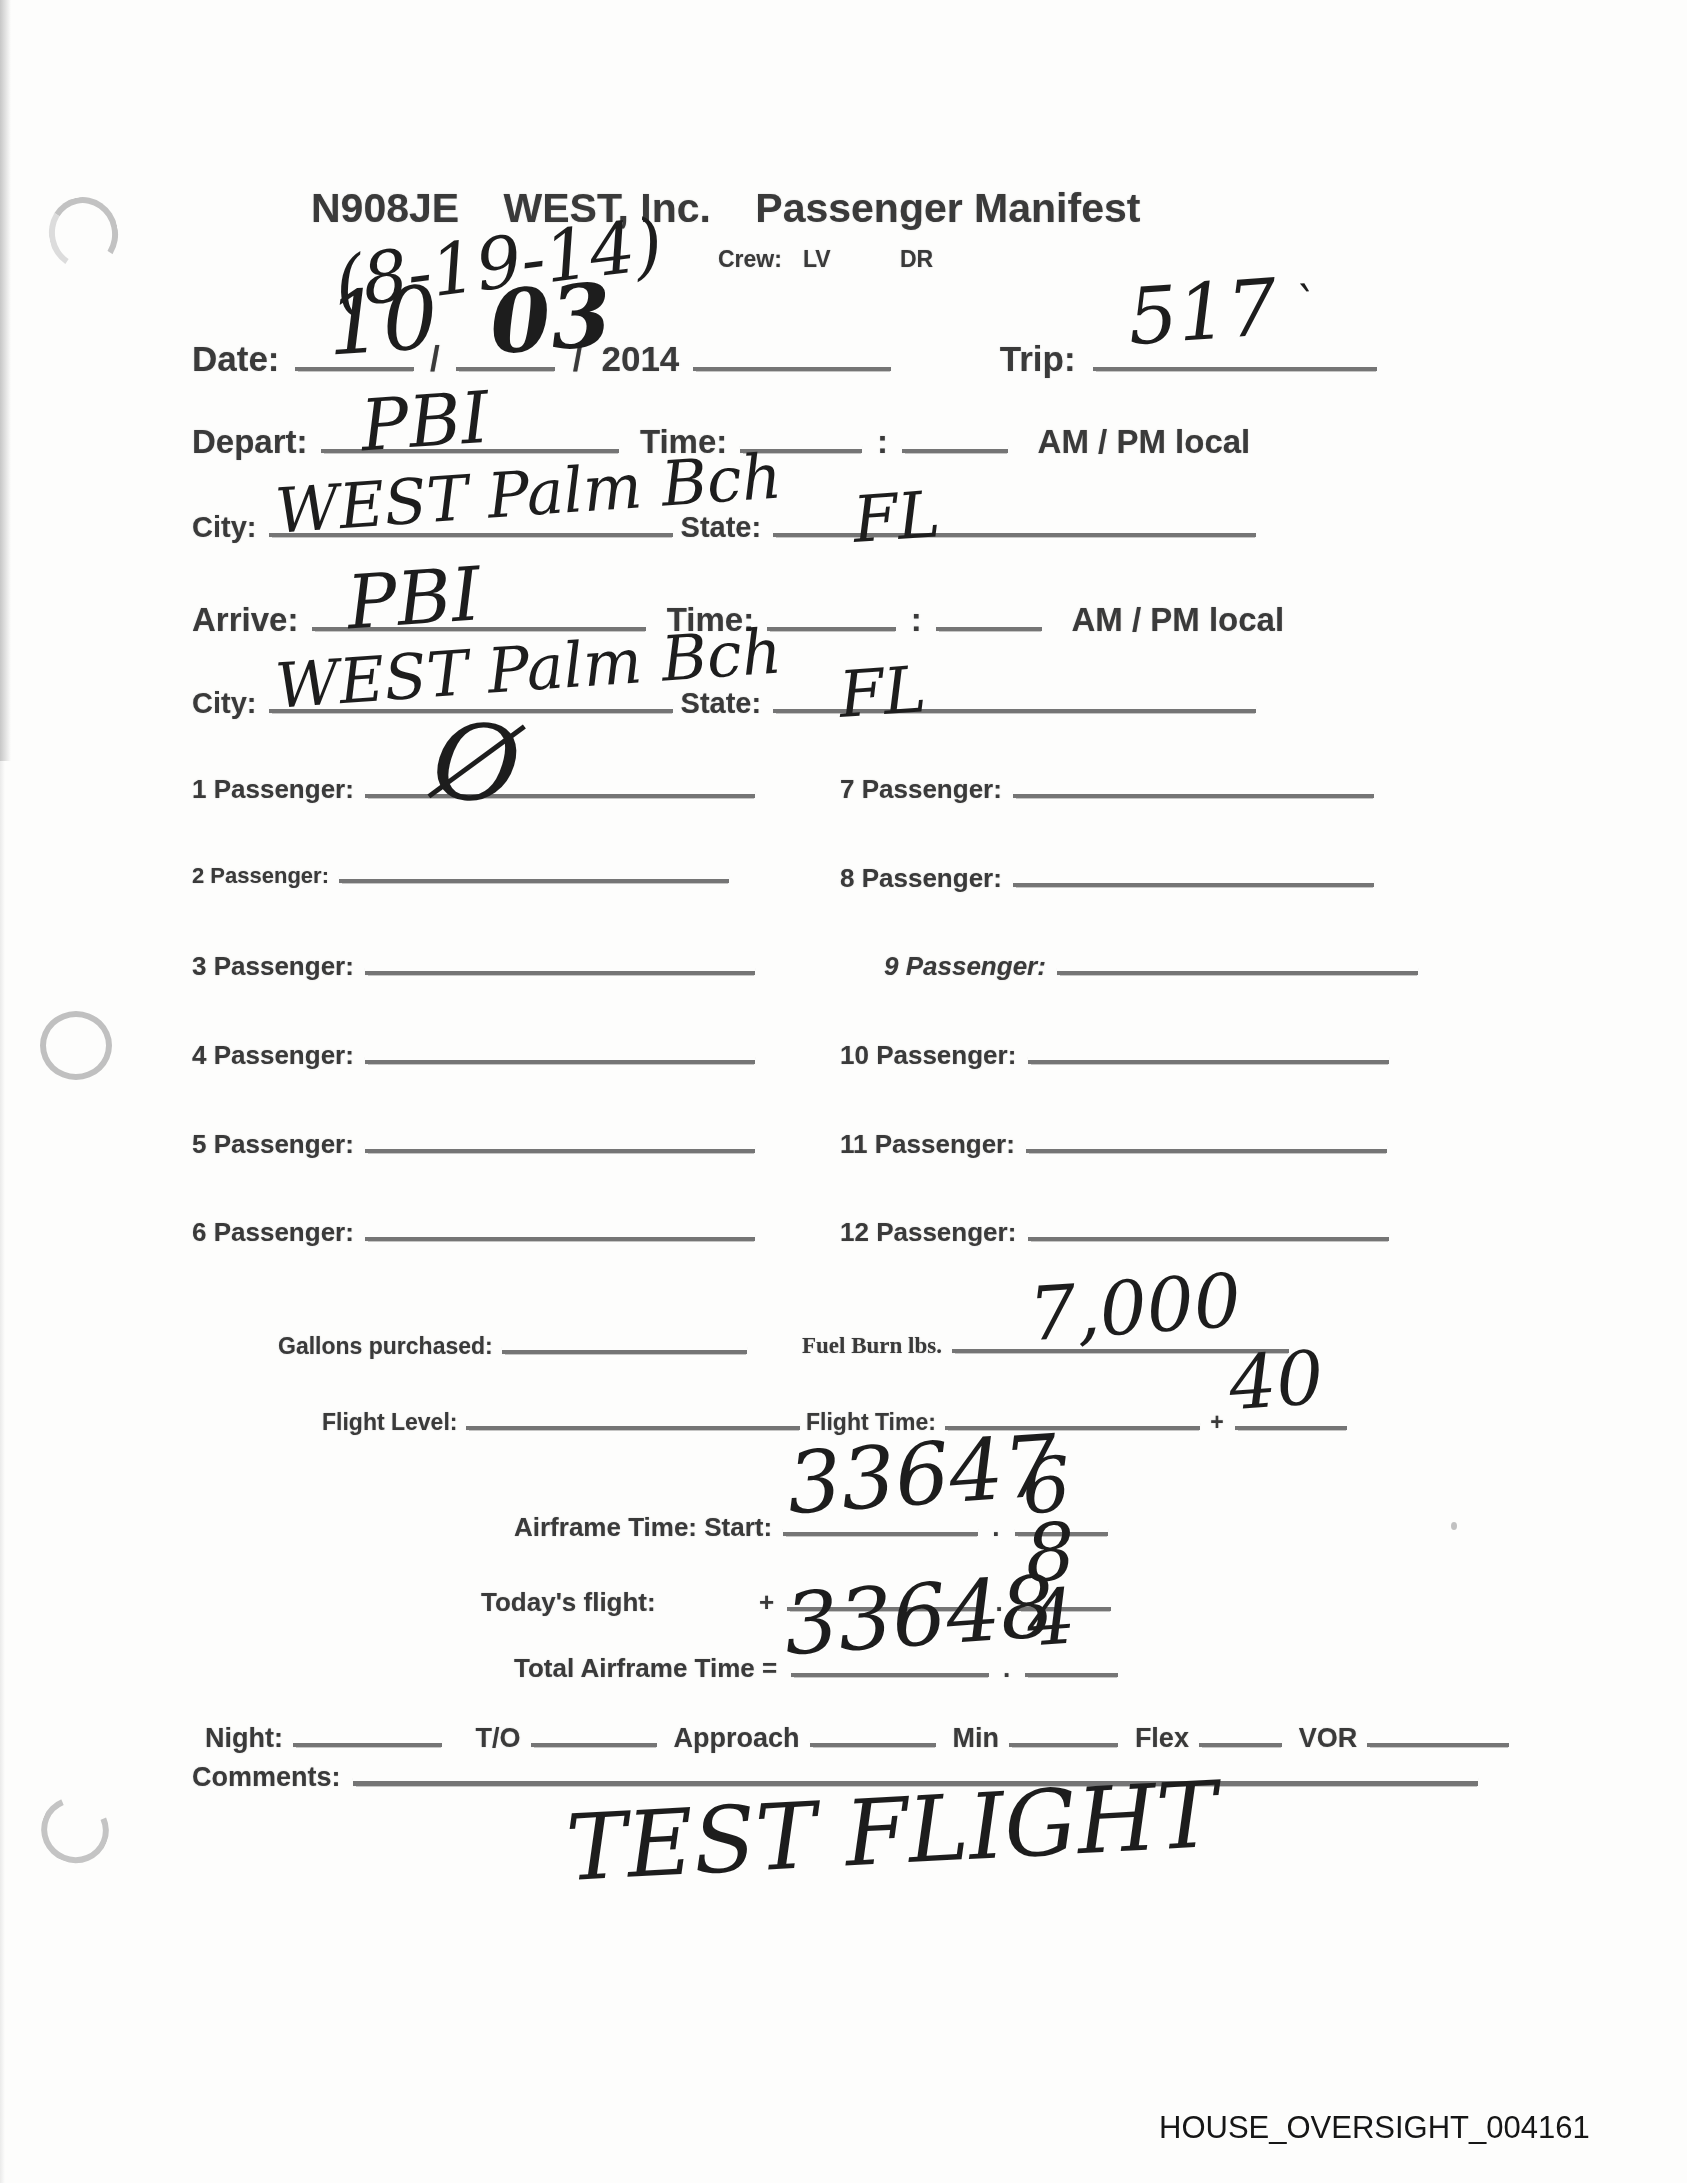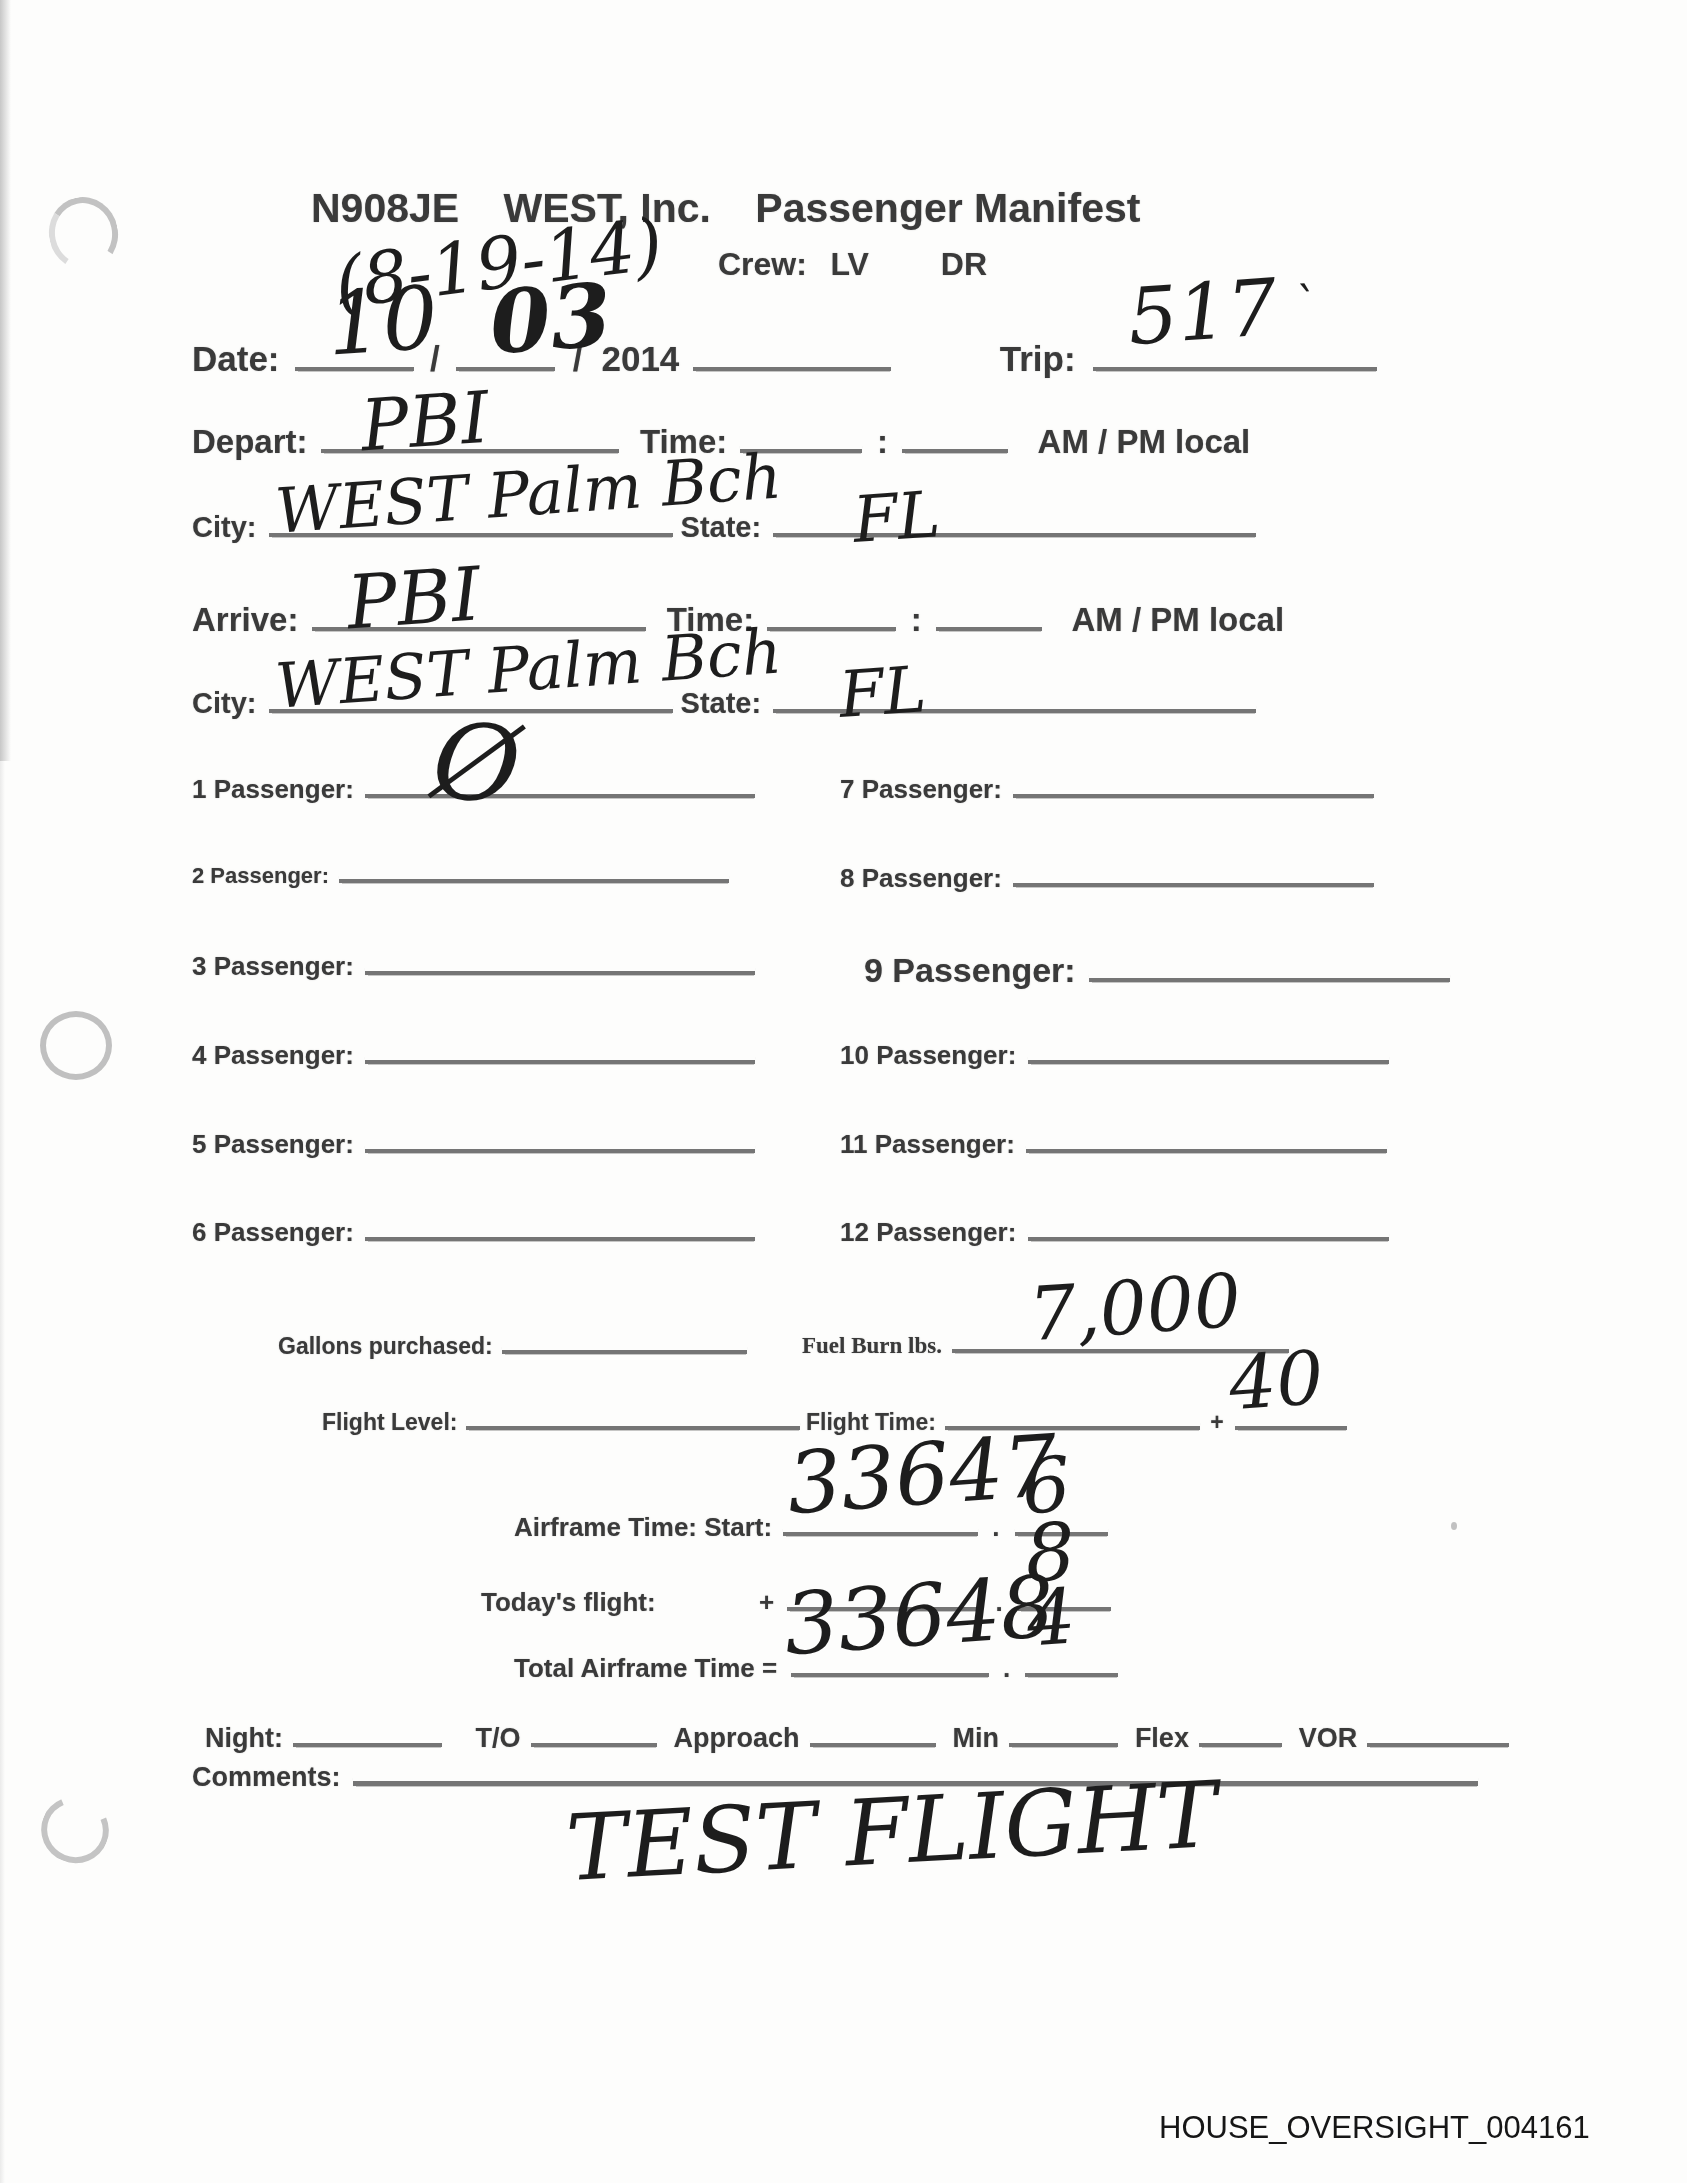--- a/index.html
+++ b/index.html
@@ -34,21 +34,21 @@
   <div class="punch" style="left:40px;top:1011px;width:60px;height:57px;border:6px solid #c0c0c0;"></div>
   <div class="punch" style="left:41px;top:1797px;width:56px;height:54px;border:6px solid #c4c4c4;border-top-color:transparent;transform:rotate(22deg);"></div>
   <div class="speck" style="left:1451px;top:1522px;width:6px;height:8px;"></div>
 
   <div class="abs" style="left:311px;top:185px;font-size:41px;">
     <span class="lbl">N908JE</span>
     <span class="lbl" style="margin-left:33px;">WEST, Inc.</span>
     <span class="lbl" style="margin-left:33px;">Passenger Manifest</span>
   </div>
 
-  <div class="abs" style="left:718px;top:246px;font-size:32px;">
+  <div class="abs" style="left:718px;top:246px;font-size:23px;">
     <span class="lbl">Crew:</span>
     <span class="lbl" style="margin-left:14.6px;">LV</span>
     <span class="lbl" style="margin-left:63px;">DR</span>
   </div>
 
   <span class="hw" style="left:334px;top:228px;font-size:71px;transform:rotate(-7deg);">(8-19-14)</span>
 
   <div class="row" style="left:192px;top:339px;font-size:35px;">
     <span class="lbl">Date:</span>
     <span class="ln" style="width:119px;margin-left:5.3px;"></span>
@@ -131,21 +131,21 @@
   </div>
 
   <div class="row" style="left:840px;top:774px;font-size:26px;">
     <span class="lbl">7 Passenger:</span>
     <span class="ln" style="width:361px;margin-left:4px;"></span>
   </div>
   <div class="row" style="left:840px;top:863px;font-size:26px;">
     <span class="lbl">8 Passenger:</span>
     <span class="ln" style="width:361px;margin-left:4px;"></span>
   </div>
-  <div class="row" style="left:864px;top:951px;font-size:34px;">
+  <div class="row" style="left:884px;top:951px;font-size:26px;font-style:italic;">
     <span class="lbl">9 Passenger:</span>
     <span class="ln" style="width:361px;margin-left:4px;"></span>
   </div>
   <div class="row" style="left:840px;top:1040px;font-size:26px;">
     <span class="lbl">10 Passenger:</span>
     <span class="ln" style="width:361px;margin-left:4px;"></span>
   </div>
   <div class="row" style="left:840px;top:1129px;font-size:26px;">
     <span class="lbl">11 Passenger:</span>
     <span class="ln" style="width:361px;margin-left:4px;"></span>

